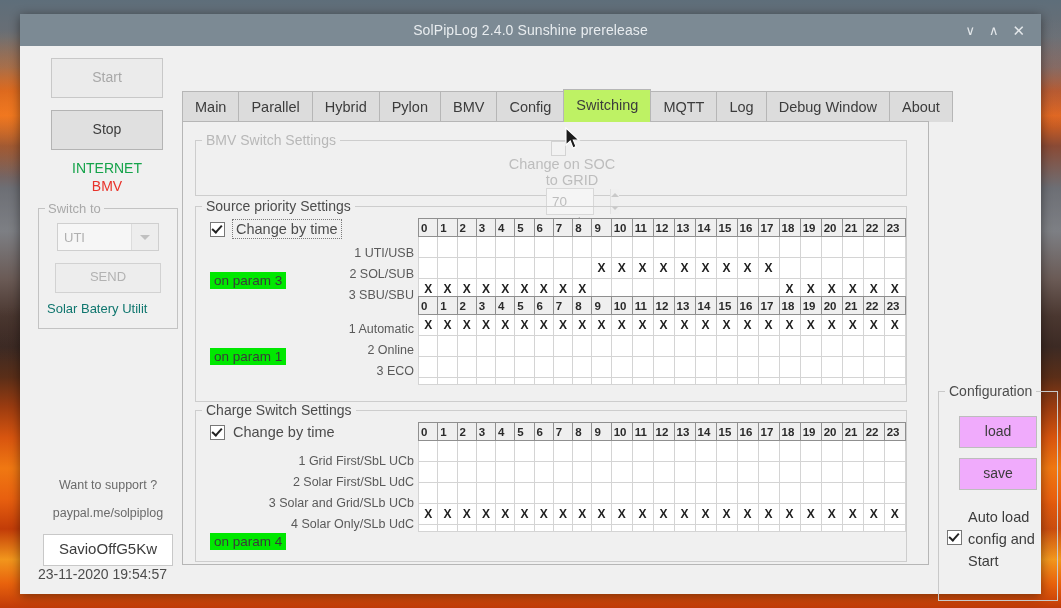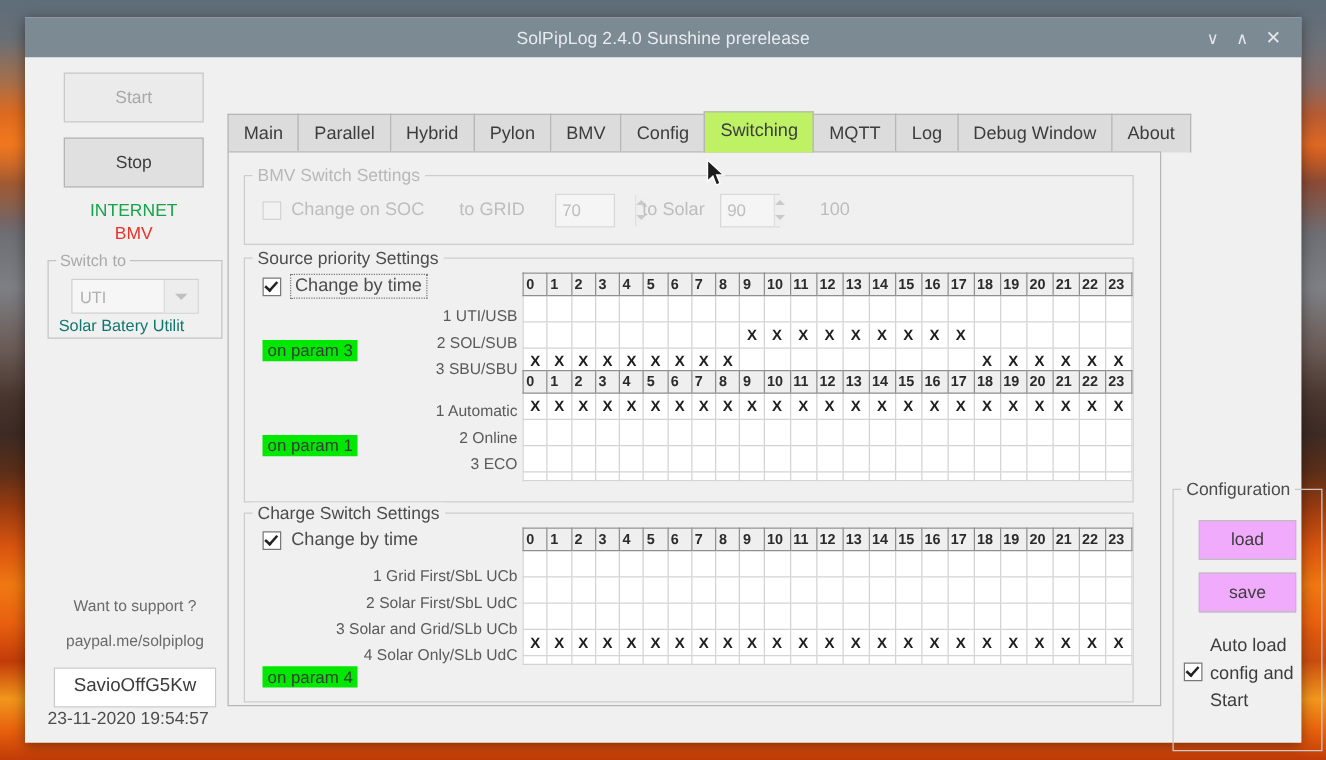--- a/index.html
+++ b/index.html
@@ -80,21 +80,21 @@
   #bmvstat{color:#e8322a;}
 
   .groupbox{
     border:1px solid #c3c3c3;position:relative;
     margin-top:14px;
   }
   .groupbox > .legend{
     position:absolute;top:-8px;left:6px;background:#f0f0f0;
     padding:0 3px;font-size:13px;color:#a9a9a9;
   }
-  #switchto{width:126px;padding:14px 6px 0;}
+  #switchto{width:126px;padding:14px 6px 10px;}
   .combo{
     width:100px;height:26px;margin:0 auto;display:flex;
     border:1px solid #cfcfcf;background:#f6f6f6;align-items:center;
   }
   .combo .val{flex:1;padding-left:6px;font-size:13px;color:#b0b0b0;}
   .combo .arrowbox{
     width:26px;height:100%;border-left:1px solid #dcdcdc;background:#ededed;
     display:flex;align-items:center;justify-content:center;
   }
   .combo .arrowbox i{
@@ -134,21 +134,21 @@
     position:absolute;border:1px solid #cdcdcd;
   }
   .gb > .lg{
     position:absolute;top:-9px;left:6px;background:#f0f0f0;padding:0 4px;
     font-size:14px;color:#b8b8b8;white-space:nowrap;
   }
   .gb.active > .lg{color:#4c4c4c;}
 
   
   #gb-bmv{left:12px;top:18px;width:710px;height:54px;}
-  #gb-bmv .row{display:flex;align-items:center;height:100%;padding-left:14px;gap:0;}
+  #gb-bmv .row{display:flex;align-items:center;height:100%;padding-left:14px;gap:0;flex-direction:column;}
   .chk{
     width:13px;height:13px;border:1px solid #b9b9b9;background:#f3f3f3;display:inline-block;
     position:relative;flex:none;
   }
   .chk.on{border-color:#777;background:#fff;}
   .chk.on::after{
     content:"";position:absolute;left:3px;top:0px;width:4px;height:8px;
     border:solid #222;border-width:0 2px 2px 0;transform:rotate(42deg);
   }
   .chk.dis{border-color:#d3d3d3;background:#f2f2f2;}
@@ -248,20 +248,21 @@
       <div class="status-line" id="bmvstat">BMV</div>
 
       <div class="groupbox" id="switchto">
         <span class="legend">Switch to</span>
         <div class="combo">
           <span class="val">UTI</span>
           <span class="arrowbox">
               <i></i>
             </span>
         </div>
+        <div id="sendbtn">SEND</div>
         <div id="solarlabel">Solar Batery Utilit</div>
       </div>
     </div>
 
     <div id="support">
       <div class="ln">Want to support ?</div>
       <div class="ln">paypal.me/solpiplog</div>
       <div id="tokenbox">SavioOffG5Kw</div>
     </div>
 

